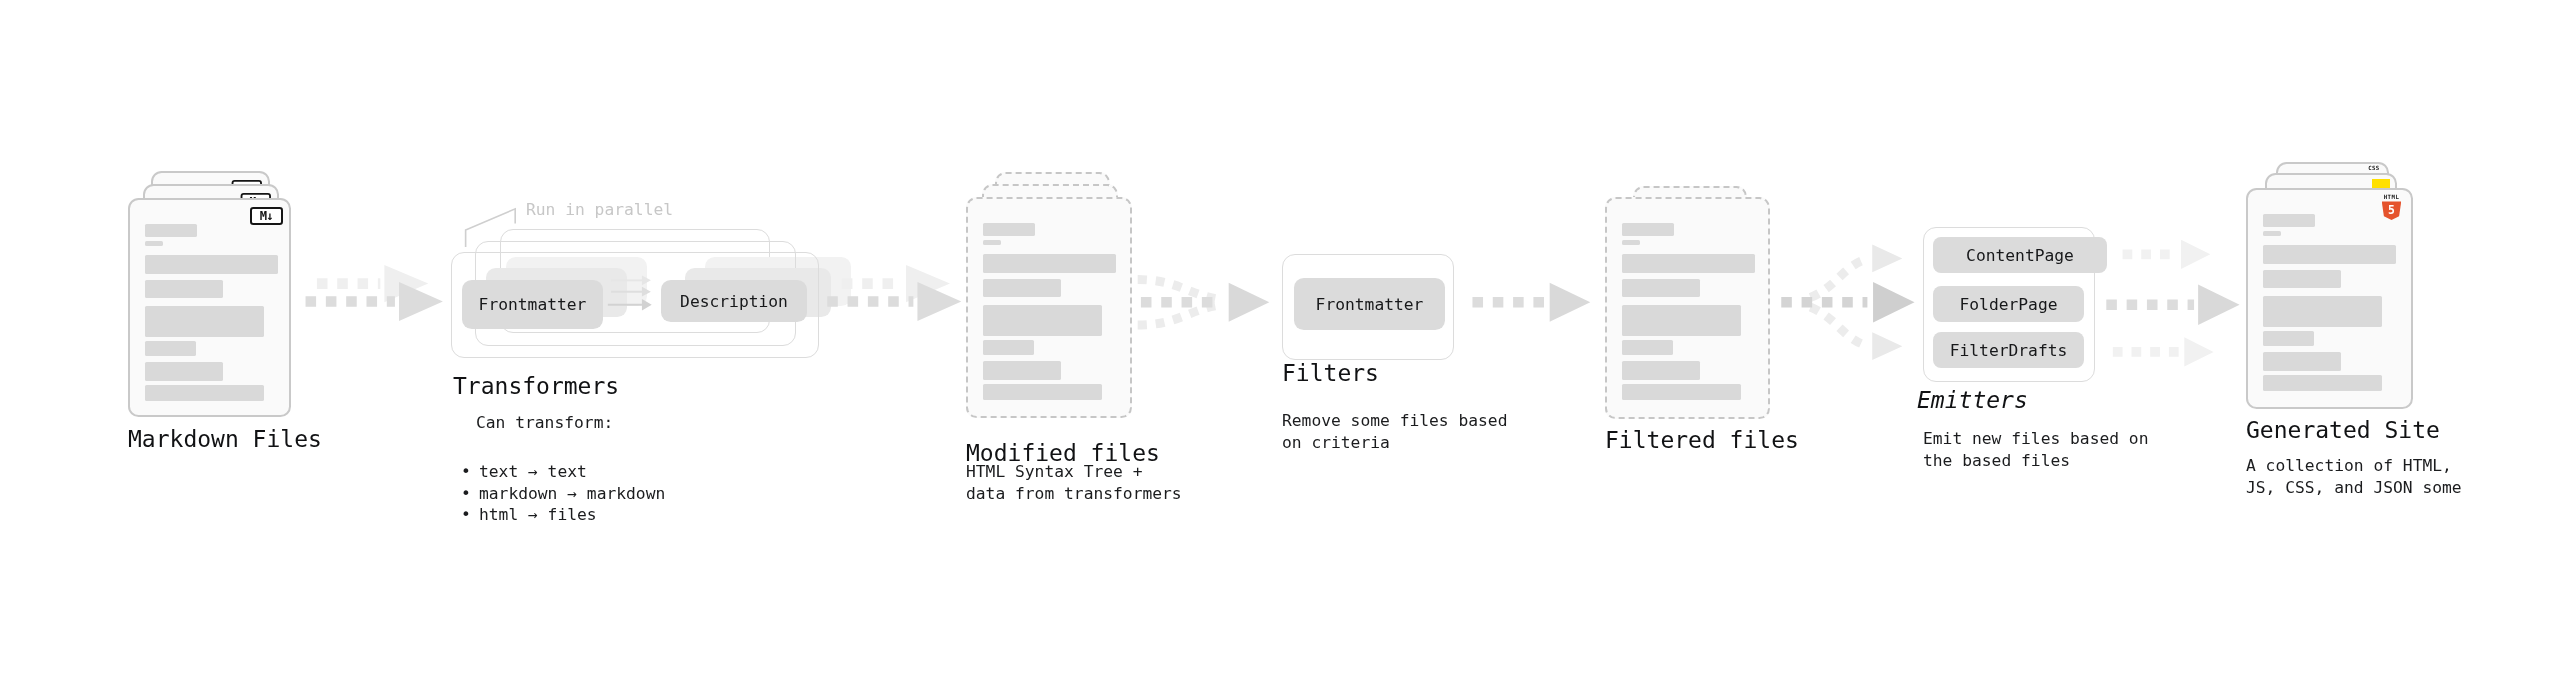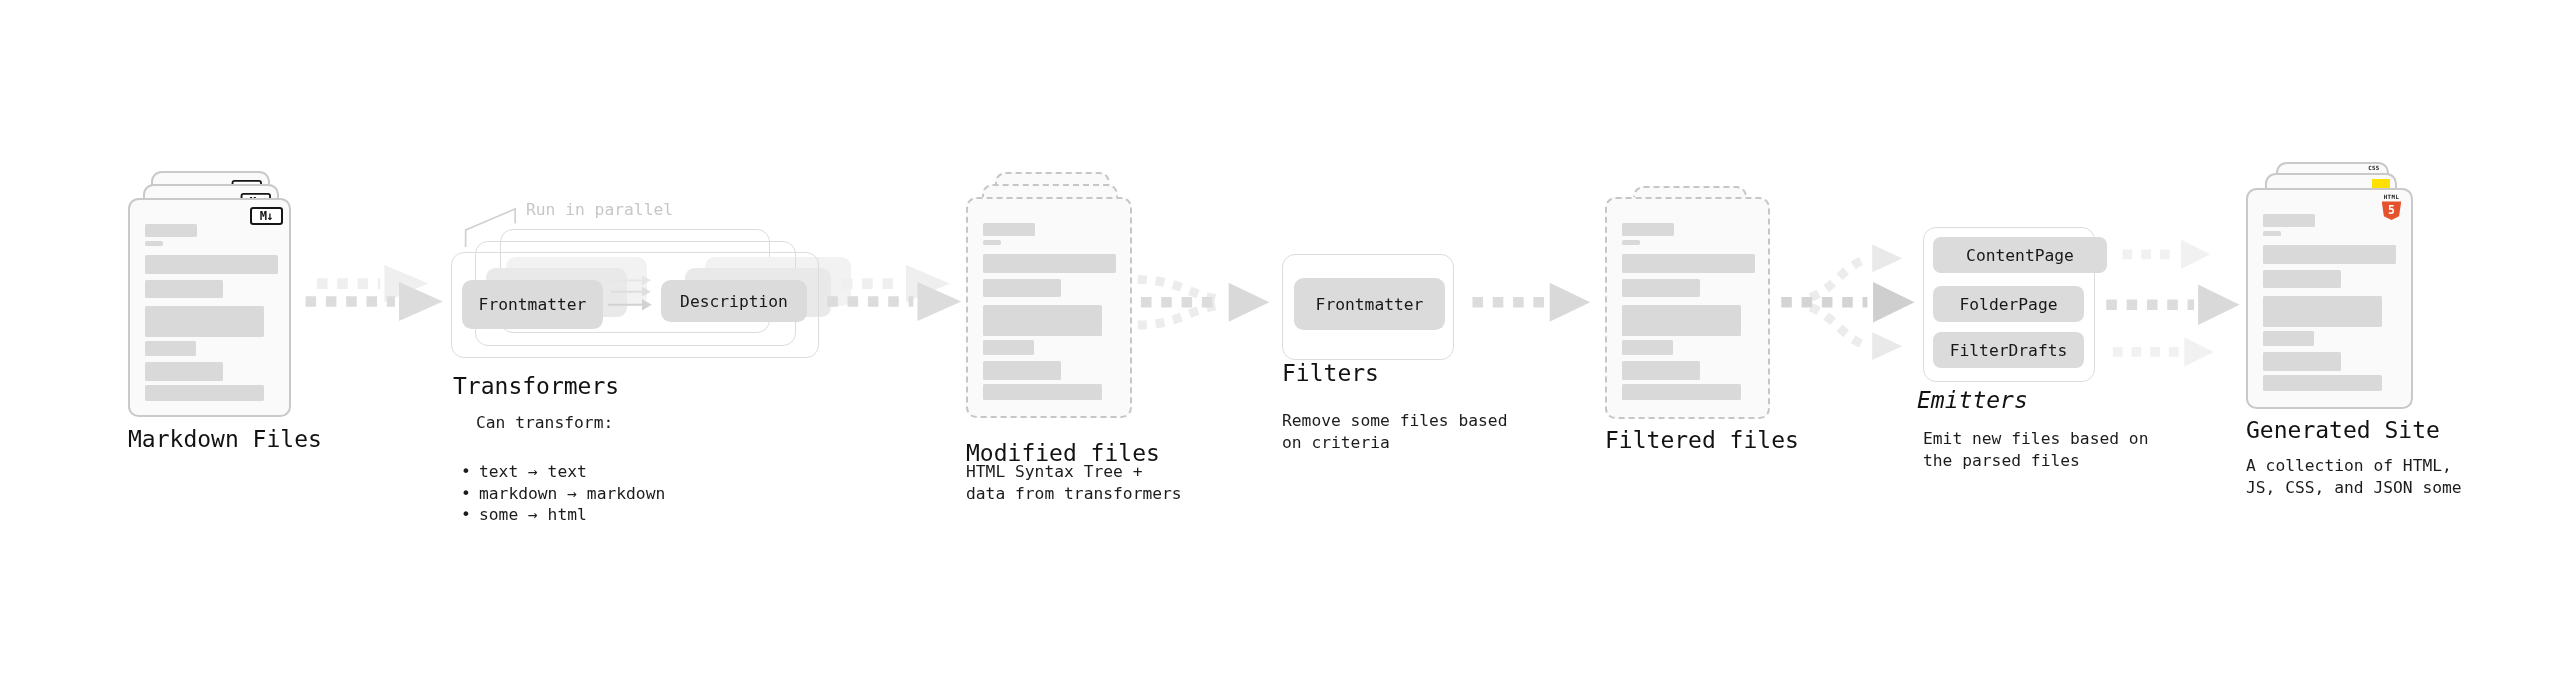--- a/index.html
+++ b/index.html
@@ -148,21 +148,21 @@
 
       <div class="tbox" style="left:451px;top:252px;width:368px;height:106px;"></div>
       <div class="pill" style="left:462px;top:280px;width:141px;height:49px;">Frontmatter</div>
       <div class="pill" style="left:661px;top:280px;width:146px;height:42px;">Description</div>
 
       <div class="stage-title" style="left:453px;top:373px;">Transformers</div>
       <div class="stage-sub" style="left:453px;top:412px;margin-left:23px;">Can transform:</div>
       <div class="bullets" style="left:453px;top:434px;margin-top:27px;">
         <div class="row"><span class="dot">•</span><span>text → text</span></div>
         <div class="row"><span class="dot">•</span><span>markdown → markdown</span></div>
-        <div class="row"><span class="dot">•</span><span>some → html</span></div>
+        <div class="row"><span class="dot">•</span><span>html → files</span></div>
       </div>
     </div>
 
     <div>
       <div class="card dashed" style="left:995px;top:172px;width:115px;height:203px;"></div>
       <div class="card dashed" style="left:982px;top:184px;width:136px;height:203px;"></div>
       <div class="card dashed" style="left:966px;top:197px;width:166px;height:221px;">
         <div class="doc-bars">
             <div class="bar" style="left: 14.6px; top: 24.4px; width: 52px; height: 12.2px;"></div>
             <div class="bar" style="left: 14.6px; top: 41px; width: 18.7px; height: 4.9px;"></div>
@@ -209,21 +209,21 @@
     </div>
 
     <div>
       <div class="tbox" style="left:1923px;top:227px;width:172px;height:155px;"></div>
       <div class="pill" style="left:1933px;top:237px;width:174px;height:36px;border-radius:8px;">ContentPage</div>
       <div class="pill" style="left:1933px;top:286px;width:151px;height:36px;border-radius:8.1px;">FolderPage</div>
       <div class="pill" style="left:1933px;top:332px;width:151px;height:36px;border-radius:8.1px;">FilterDrafts</div>
       <div class="stage-title" style="left:1917px;top:387px;font-style:italic;">Emitters</div>
       <div class="stage-sub" style="left:1923px;top:428px;">
         <div>Emit new files based on</div>
-        <div>the parsed files</div>
+        <div>the based files</div>
       </div>
     </div>
 
     <div>
       <div class="card" style="left:2276px;top:162px;width:113px;height:203px;">
         <div class="css-badge">
           <div class="w">CSS</div>
           <div class="bar-b"></div>
         </div>
       </div>

